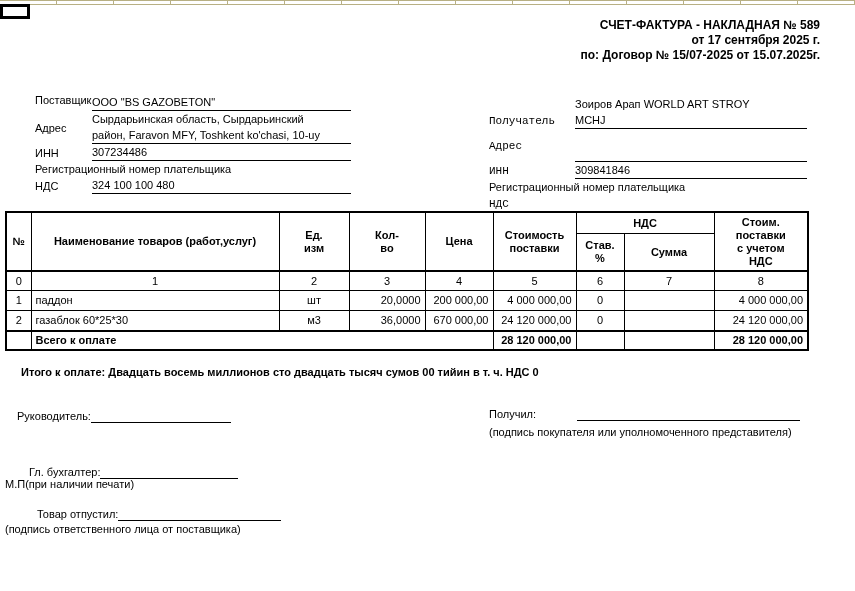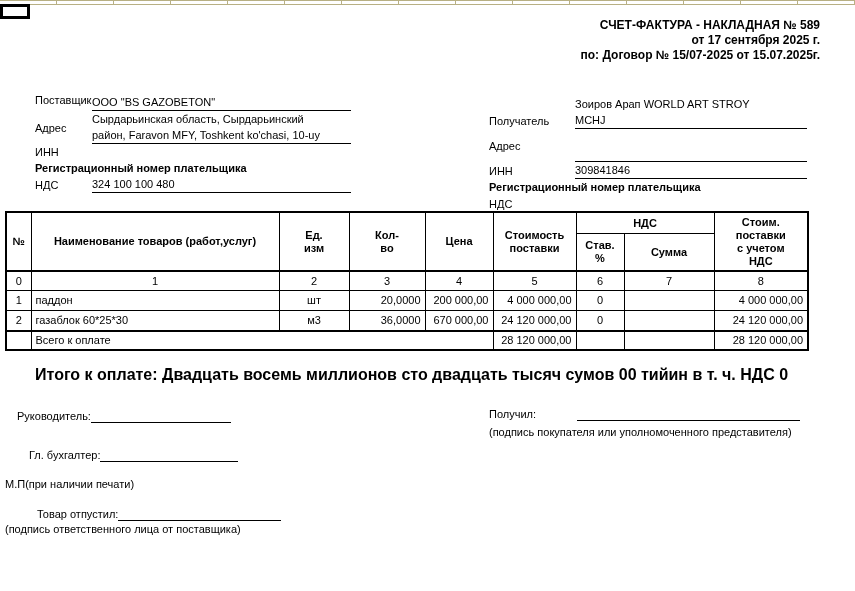--- a/index.html
+++ b/index.html
@@ -27,54 +27,54 @@
     font-weight:bold;font-size:12px;line-height:15px;
   }
 
   
   .party{position:absolute;line-height:16px;}
   .party-left{left:35px;top:88px;width:316px;}
   .party-right{left:489px;top:82px;width:318px;margin-top:14px;}
   .prow{display:flex;align-items:center;}
   .plabel{flex:none;}
   .party-left .plabel{width:57px;}
-  .party-right .plabel{width:86px;}
+  .party-right .plabel{width:86px;font-family:Liberation Mono, monospace;}
   .pvalue{flex:1;border-bottom:1px solid #000;min-height:16px;}
   .pad-top{padding-top:6px;}
   .two-line{min-height:32px;}
-  .fullrow{width:100%;font-weight:bold;}
+  .fullrow{width:100%;}
   .indent-value{margin-left:86px;}
 
   
   table.inv{
     position:absolute;left:5px;top:211px;width:802px;
     border-collapse:collapse;table-layout:fixed;
   }
   table.inv th,table.inv td{
     border:1px solid #000;padding:1px 4px;overflow:hidden;
     font-size:11px;line-height:13px;vertical-align:middle;
   }
   table.inv{border:2px solid #000;}
   table.inv th{font-weight:bold;text-align:center;white-space:pre-line;}
   tr.col-nums td{text-align:center;border-top:2px solid #000;height:16px;}
   tr.data-row td{height:17px;}
   tr.total-row td{border-top:2px solid #000;height:15px;}
   .c{text-align:center;}
   .r{text-align:right;}
-  .b{font-weight:normal;}
+  .b{font-weight:bold;}
 
   .totals-words{
-    position:absolute;left:35px;top:366px;font-weight:bold;font-size:16px;
+    position:absolute;left:21px;top:366px;font-weight:bold;font-size:11px;
   }
 
   
   .sig{position:absolute;line-height:13px;}
   .sig-line{display:inline-block;border-bottom:1px solid #000;height:12px;vertical-align:bottom;}
   .sig-director{left:17px;top:410px;}
-  .sig-accountant{left:5px;top:449px;padding-left:24px;}
+  .sig-accountant{left:5px;top:466px;padding-left:24px;}
   .sig-stamp{left:5px;top:478px;}
   .sig-released{left:5px;top:508px;margin-left:32px;}
   .sig-released-note{left:5px;top:523px;}
   .sig-received{left:489px;top:408px;display:flex;}
   .sig-received .lbl{width:88px;flex:none;}
   .sig-received-note{left:489px;top:426px;}
 </style>
 </head>
 <body>
 
@@ -96,20 +96,21 @@
     </div>
     <div class="prow">
       <span class="plabel">Адрес</span>
       <span class="pvalue two-line">
         <span style="display:block">Сырдарьинская область, Сырдарьинский</span>
         <span style="display:block">район, Faravon MFY, Toshkent ko'chasi, 10-uy</span>
       </span>
     </div>
     <div class="prow">
       <span class="plabel">ИНН</span>
+      <span class="pvalue">307234486</span>
     </div>
     <div class="fullrow">Регистрационный номер плательщика</div>
     <div class="prow">
       <span class="plabel">НДС</span>
       <span class="pvalue">324 100 100 480</span>
     </div>
   </div>
 
   <div class="party party-right">
     <div class="indent-value">Зоиров Арап WORLD ART STROY</div>

